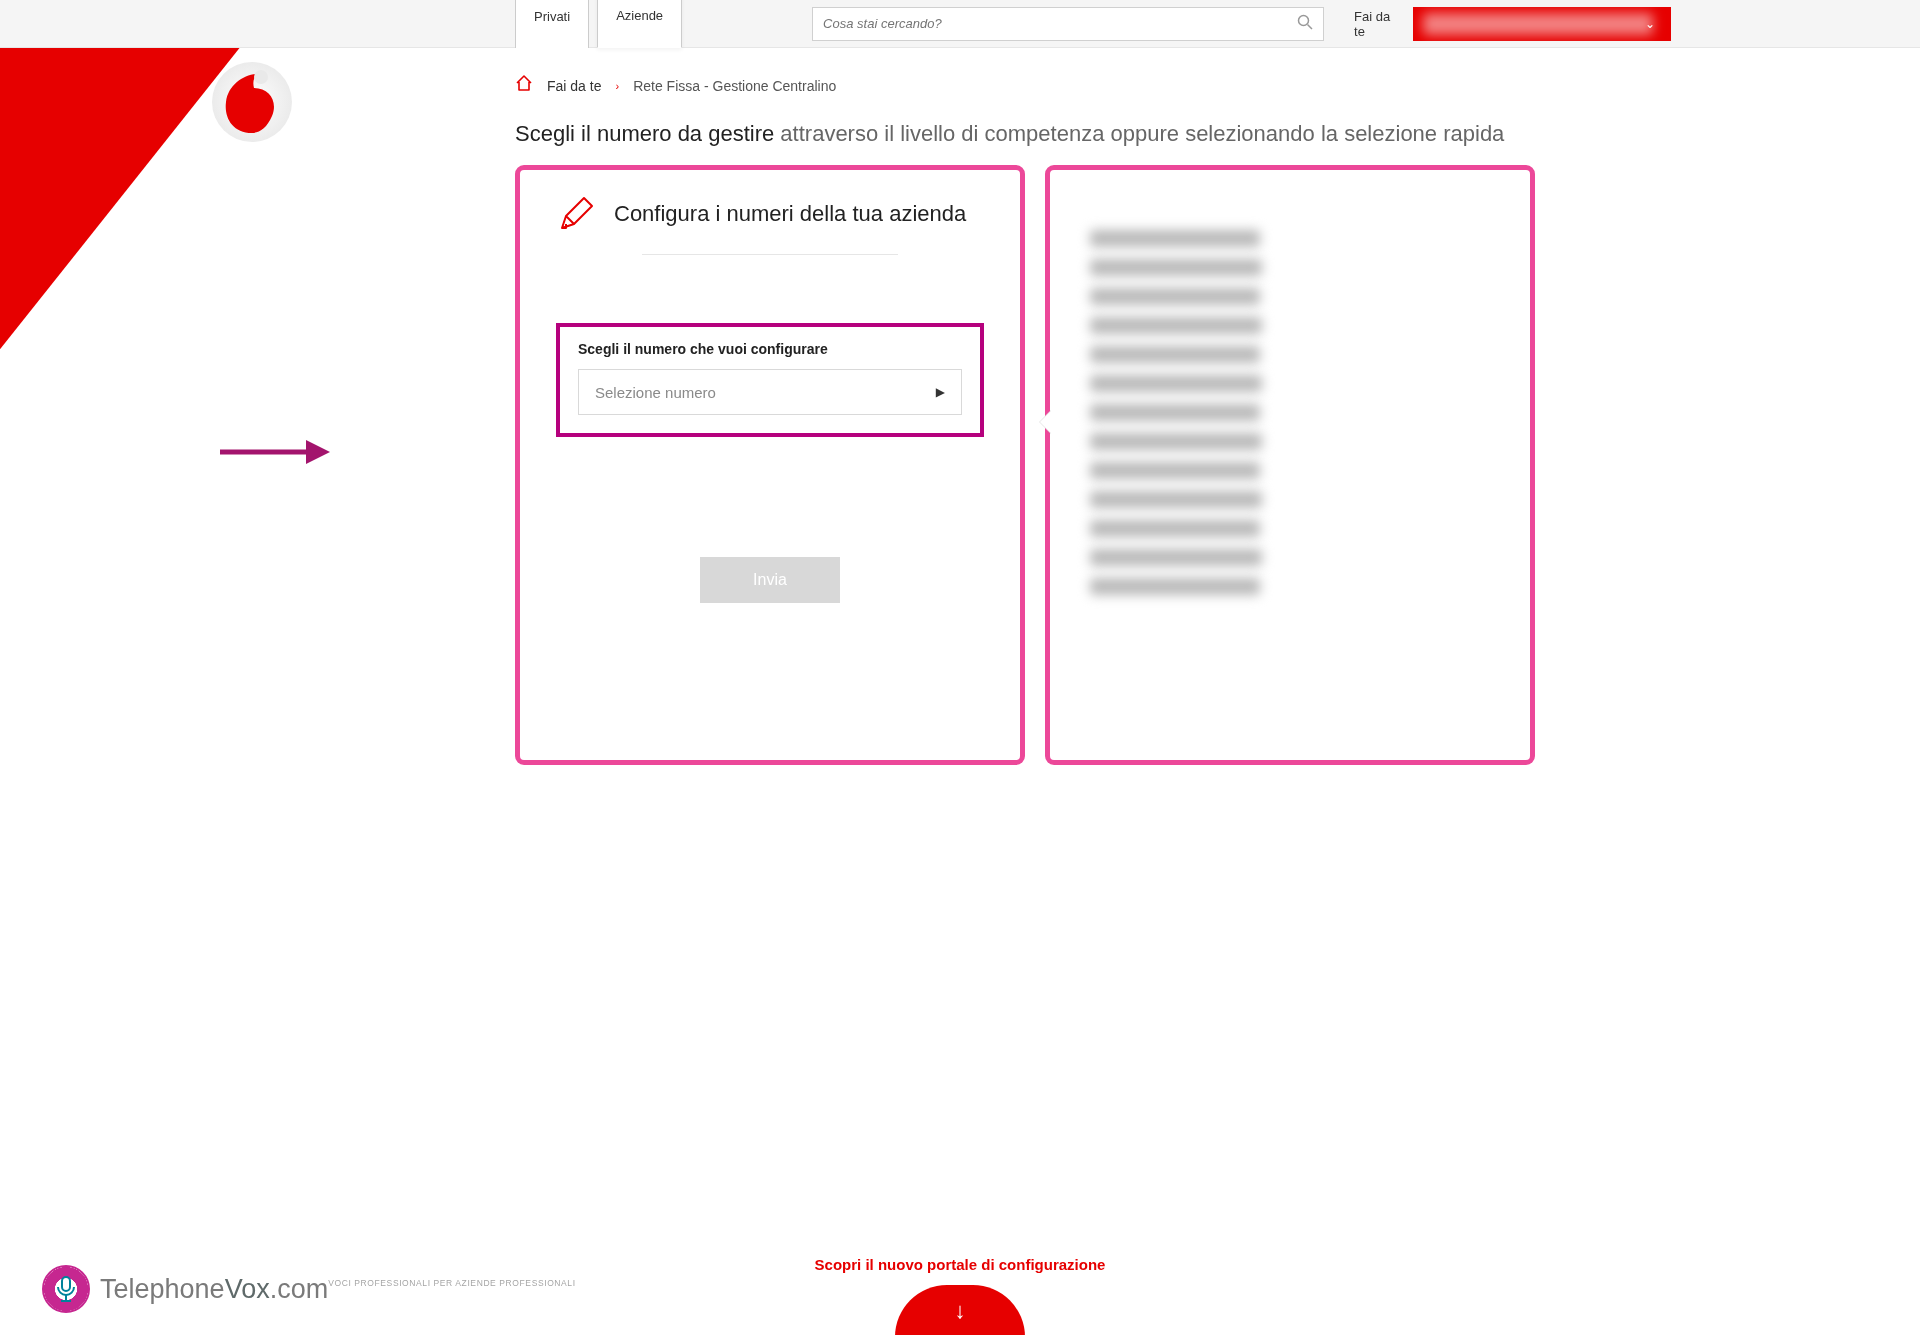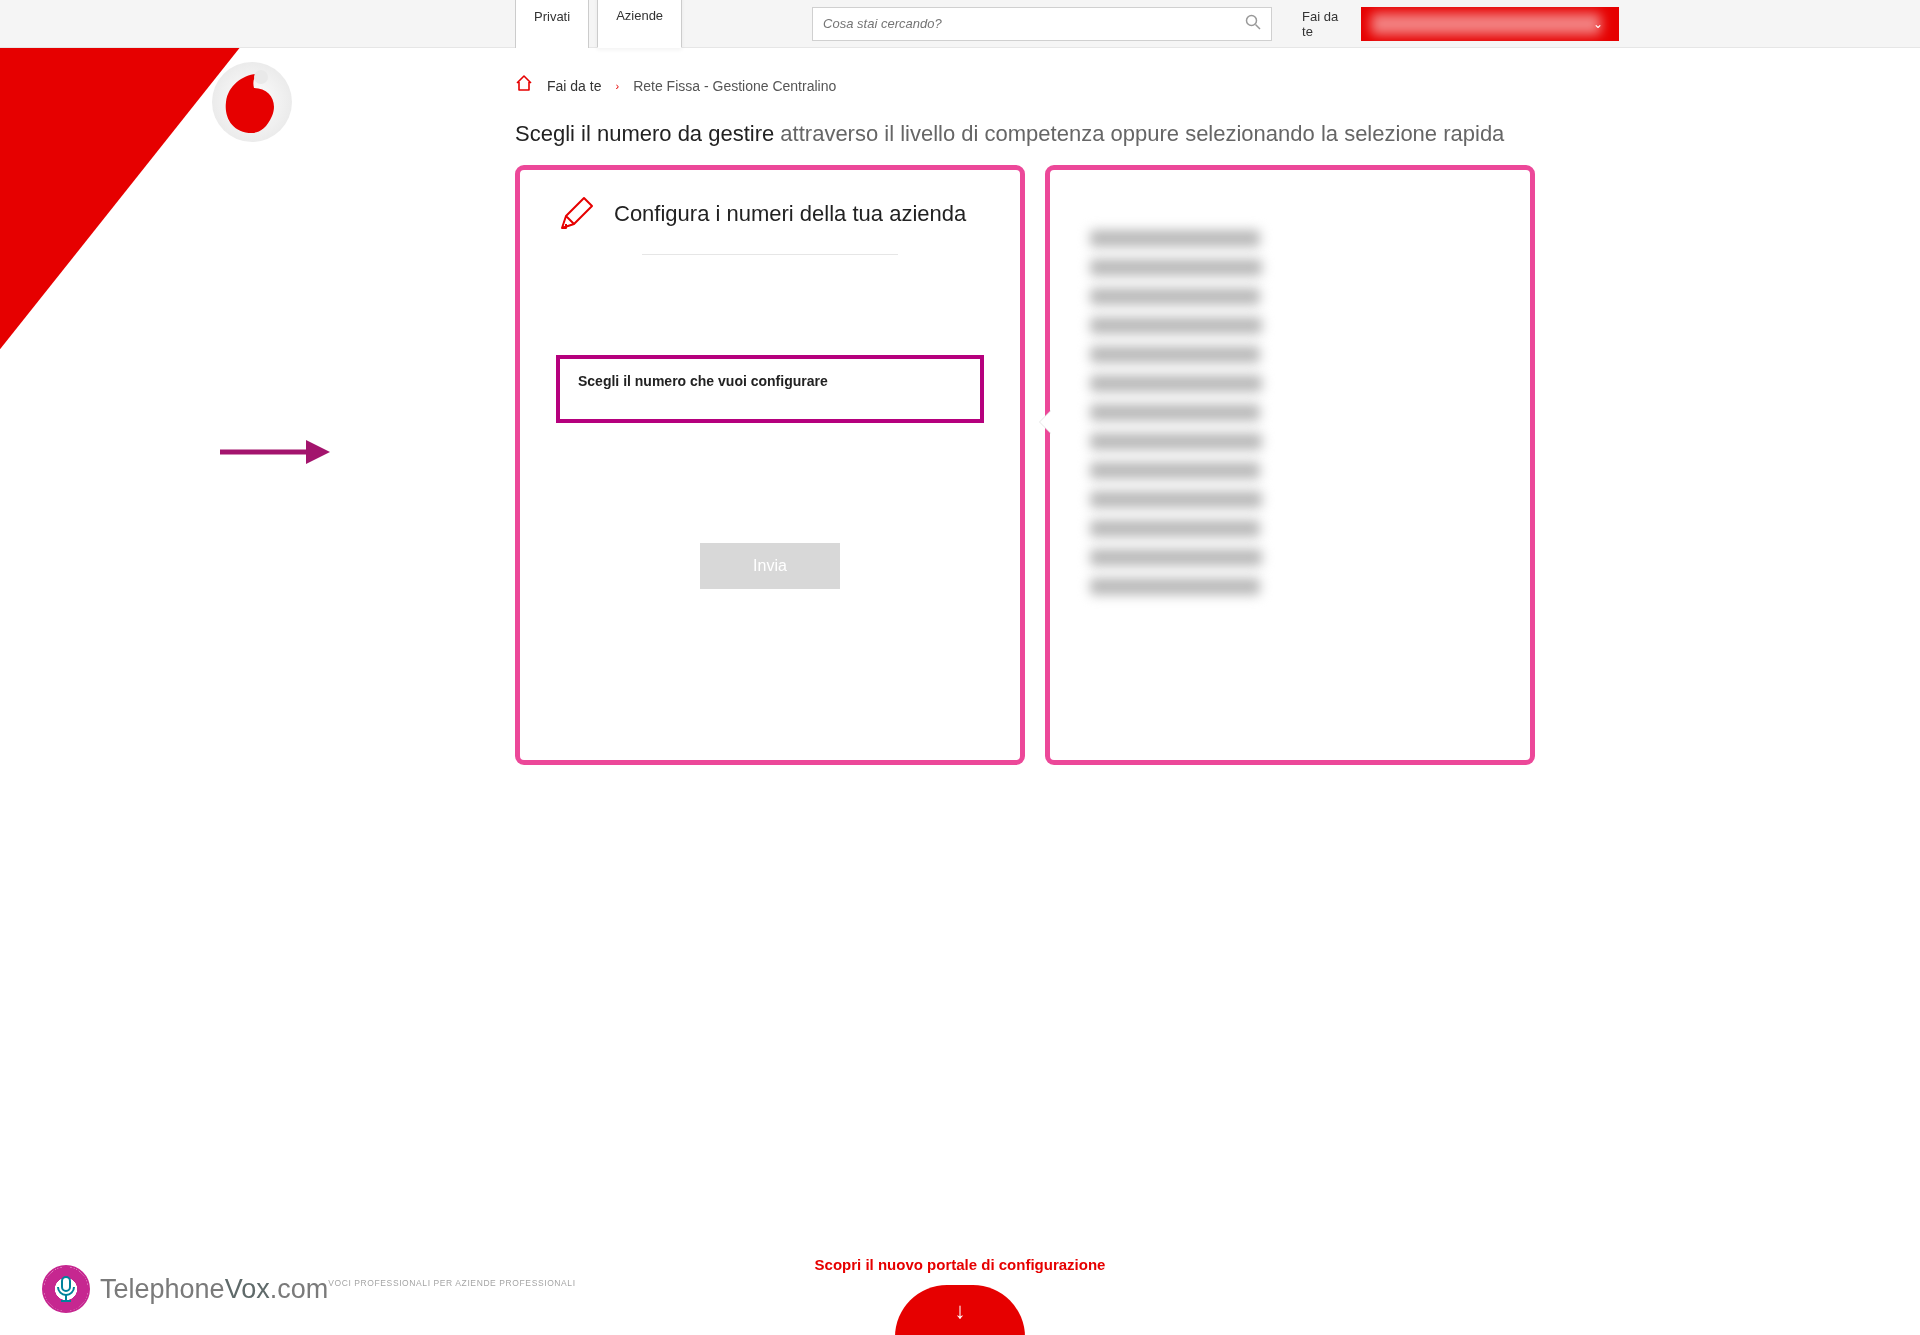--- a/index.html
+++ b/index.html
@@ -62,21 +62,21 @@
     border-bottom: 1px solid #fff;
     box-shadow: 0 2px 4px rgba(0,0,0,0.05);
   }
   .search-wrap {
     flex: 1;
     display: flex;
     align-items: center;
     margin-left: 130px;
   }
   .search {
-    width: 460px;
+    width: 512px;
     height: 34px;
     border: 1px solid #d0d0d0;
     background: #fff;
     display: flex;
     align-items: center;
     padding: 0 10px;
   }
   .search input {
     flex: 1;
     border: none;
@@ -189,21 +189,21 @@
   .card-title-row h2 {
     font-size: 22px; font-weight: 400; color:#222;
   }
   .pencil-icon { width:40px; height:40px; color:#e60000; flex-shrink:0; }
 
   .hr { height:1px; background:#e6e6e6; width:60%; margin: 0 auto 40px auto; }
 
   .highlight-box {
     border: 4px solid #b5007d;
     padding: 14px 18px 18px 18px;
-    margin-top: 60px;
+    margin-top: 28px;
   }
   .highlight-box .lbl {
     font-size: 14px; font-weight: bold; color:#222; margin-bottom: 12px;
   }
   .selector {
     border:1px solid #d9d9d9;
     height:46px;
     display:flex; align-items:center; justify-content:space-between;
     padding: 0 16px;
     color:#8a8a8a;
@@ -356,20 +356,24 @@
         <svg viewBox="0 0 40 40">
             <path d="M6 34 L10 22 L28 4 L36 12 L18 30 Z M10 22 L18 30 M28 4 L36 12 M6 34 L10 34 L10 30" fill="none" stroke="#e60000" stroke-width="2" stroke-linejoin="round"></path>
           </svg>
       </span>
       <h2>Configura i numeri della tua azienda</h2>
     </div>
     <div class="hr"></div>
 
     <div class="highlight-box">
       <div class="lbl">Scegli il numero che vuoi configurare</div>
+      <div class="selector">
+        <span>Selezione numero</span>
+        <span class="tri">▶</span>
+      </div>
     </div>
 
     <button class="btn-submit">Invia</button>
   </div>
 
   <div class="card card-right">
     <div class="num-list">
       <div class="row"></div>
       <div class="row"></div>
       <div class="row"></div>

